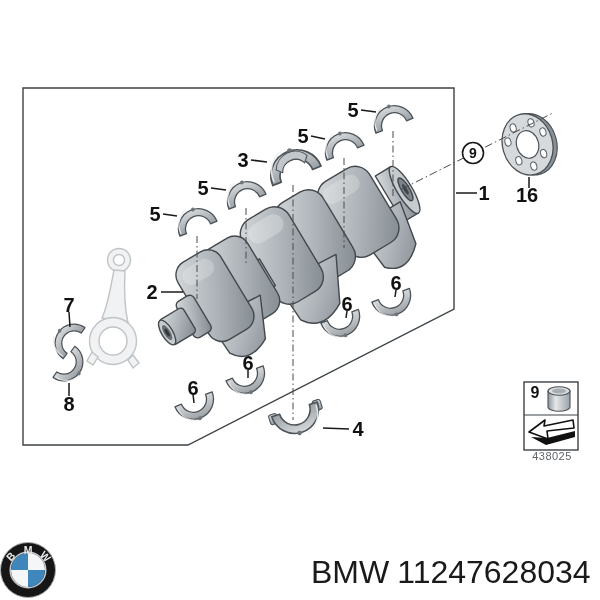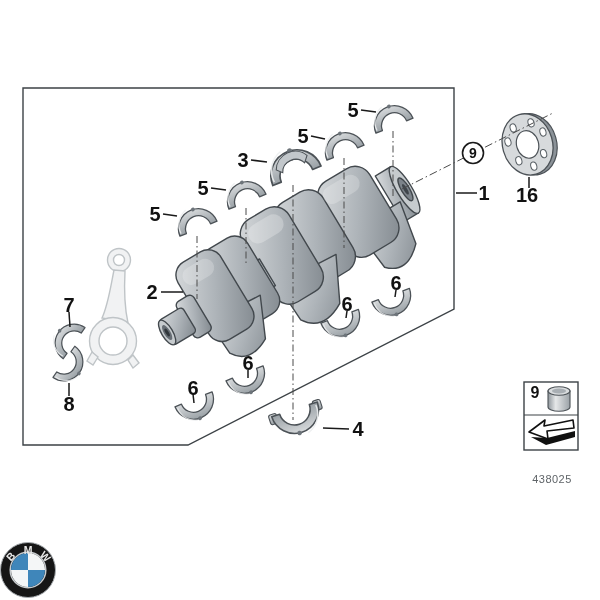--- a/index.html
+++ b/index.html
@@ -200,15 +200,18 @@
   <span class="callout" style="left:193px;top:388px">6</span>
   <span class="callout" style="left:248px;top:363px">6</span>
   <span class="callout" style="left:347px;top:304px">6</span>
   <span class="callout" style="left:396px;top:283px">6</span>
   <span class="callout" style="left:69px;top:305px">7</span>
   <span class="callout" style="left:69px;top:404px">8</span>
   <span class="callout in-circle" style="left:473px;top:153px">9</span>
   <span class="callout" style="left:527px;top:195px">16</span>
 
   <span class="legend-ref" style="left:535px;top:393px">9</span>
-  <span class="legend-code" style="left:552px;top:479px">438025</span>
-
+  <span class="legend-code" style="left:552px;top:456px">438025</span>
+
+  <div class="footer-text">
+    <span>BMW</span><span class="num">11247628034</span>
+  </div>
 </div>
 
 </body></html>

